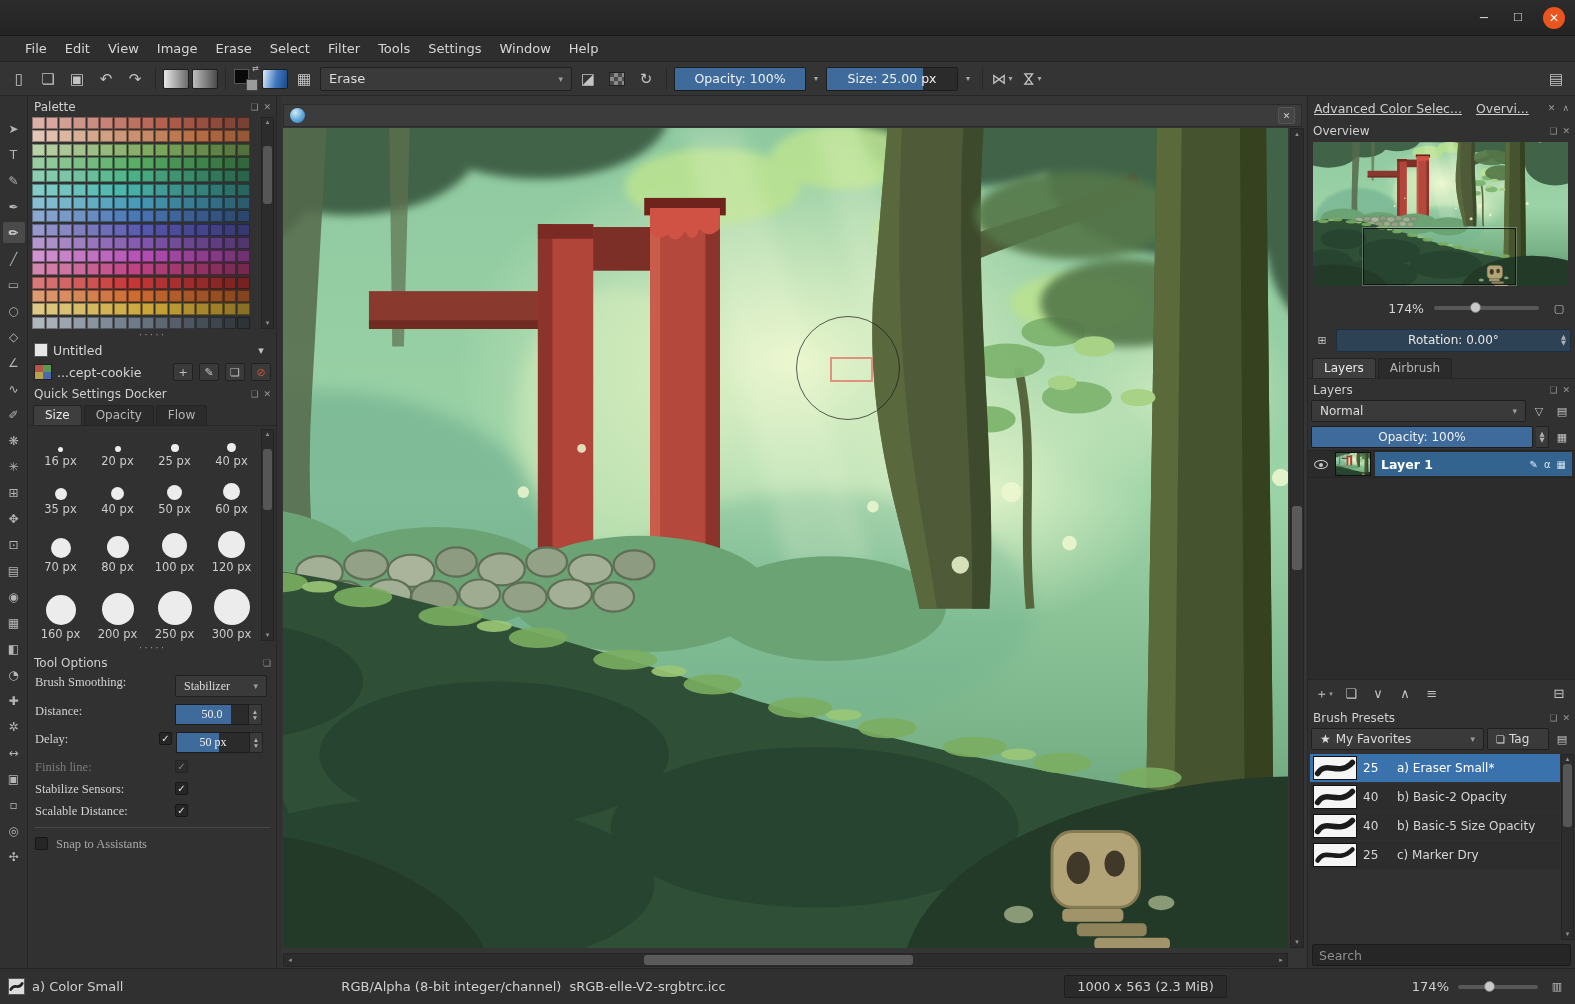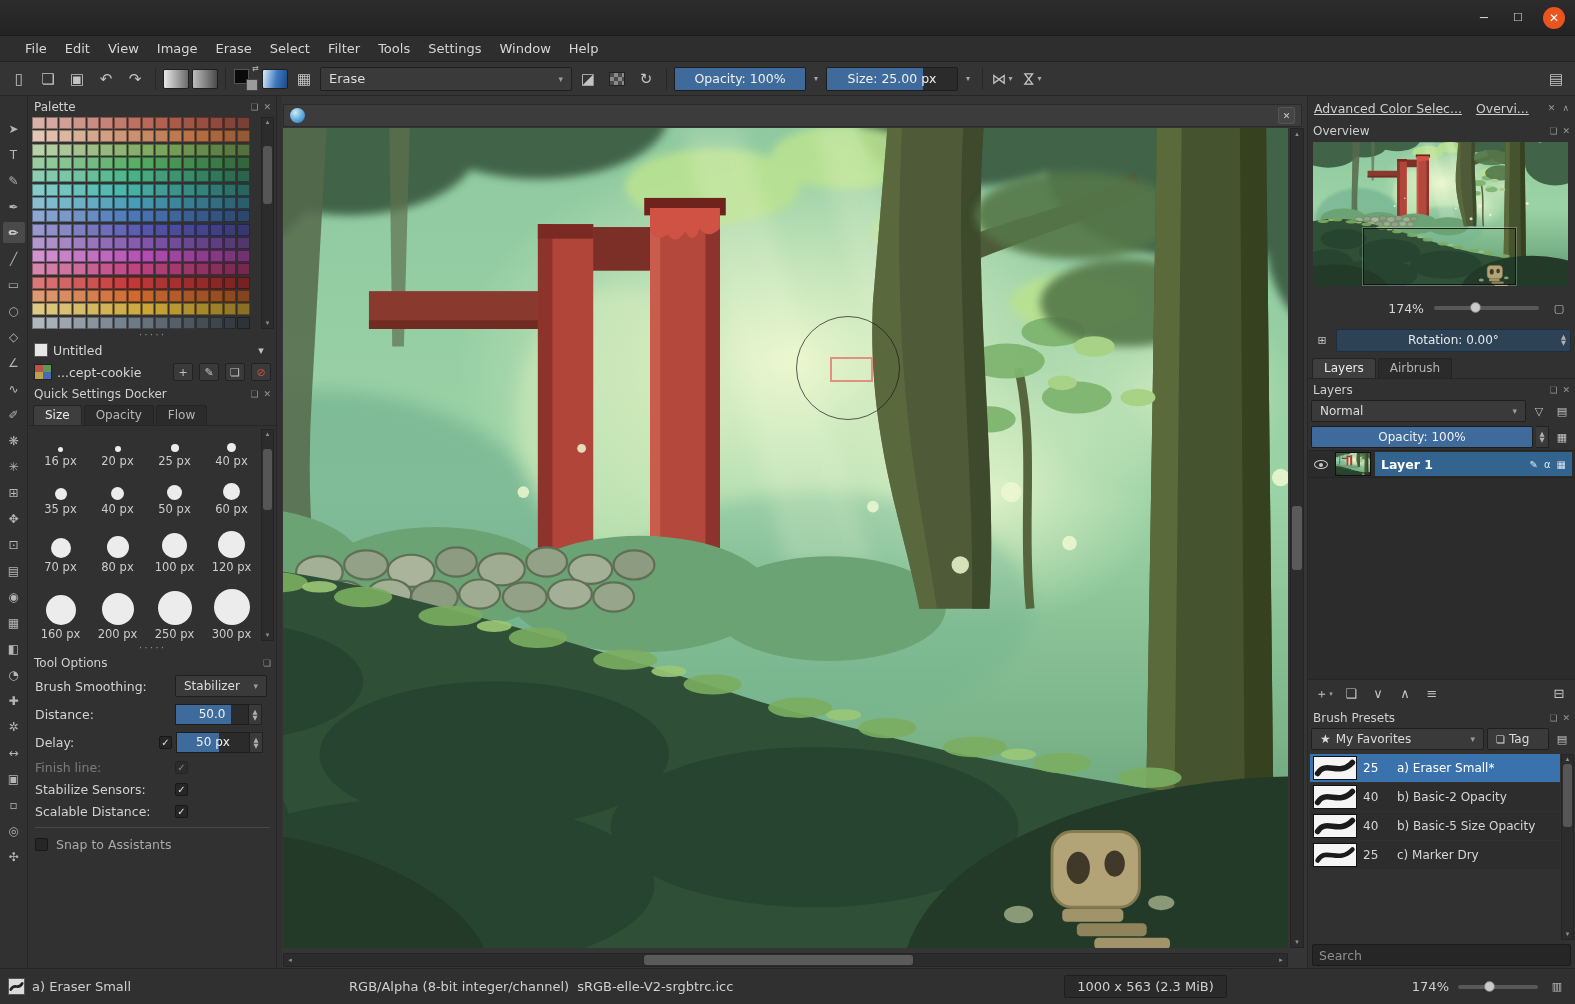--- a/index.html
+++ b/index.html
@@ -68,21 +68,21 @@
   .sq-btn { width:20px; height:18px; display:flex; align-items:center; justify-content:center; font-size:11px; color:#c0c0c0; background:#3a3a3a; border:1px solid #222; border-radius:2px; }
   .sq-btn.noframe { background:none; border:none; }
   .tabs-row { display:flex; align-items:flex-end; padding:0 4px; gap:2px; height:24px; flex:none; border-bottom:1px solid #262626; }
   .tab { padding:2px 11px 3px 11px; background:#2b2b2b; border:1px solid #232323; border-bottom:none; border-radius:3px 3px 0 0; font-size:12px; color:#b5b5b5; }
   .tab.active { background:#3e3e3e; color:#eaeaea; }
   #size-grid { flex:none; margin:3px 16px 0 3px; height:213px; display:grid; grid-template-columns:repeat(4,1fr); }
   .size-cell { display:flex; flex-direction:column; align-items:center; justify-content:flex-end; padding-bottom:1px; }
   .dot { background:#ececec; border-radius:50%; margin-bottom:3px; flex:none; }
   .size-label { font-size:11.5px; color:#cccccc; line-height:13px; }
   
-  .to-row { display:flex; align-items:center; padding:4px 6px 3px 6px; flex:none; }
+  .to-row { display:flex; align-items:flex-start; padding:4px 6px 3px 6px; flex:none;font-family:Liberation Serif, serif; }
   .to-label { width:140px; font-size:12.5px; color:#d2d2d2; flex:none; }
   .to-label.disabled, .cb.disabled { opacity:.45; }
   .cb { width:13px; height:13px; background:#262626; border:1px solid #171717; border-radius:2px; display:inline-flex; align-items:center; justify-content:center; font-size:10px; color:#e2e2e2; flex:none; }
   .cb.checked::after { content:"✓"; }
   .kspin { position:relative; width:74px; height:21px; background:#2b2b2b; border:1px solid #1d1d1d; overflow:hidden; font-size:12px; color:#f0f0f0; flex:none; }
   .kspin .fill { position:absolute; left:0; top:0; bottom:0; background:#3e6b9b; }
   .kspin .txt { position:relative; display:block; text-align:center; line-height:19px; }
   .spin-col { display:flex; flex-direction:column; width:13px; flex:none; background:#3a3a3a; border:1px solid #222; border-left:none; height:21px; justify-content:center; }
   .spin-col span { font-size:6.5px; line-height:6px; color:#b0b0b0; text-align:center; }
   .to-combo { width:92px; height:22px; flex:none; font-size:12px; }
@@ -1054,21 +1054,21 @@
     <input type="text" placeholder="Search" style="">
   </div>
 </div>
 
 <div id="statusbar">
   <span class="sb-chip">
     <svg viewBox="0 0 17 17">
         <path d="M2 12 C 6 4, 11 13, 15 5" fill="none" stroke="#222" stroke-width="3" stroke-linecap="round"></path>
       </svg>
   </span>
-  <span>a) Eraser Small</span>
+  <span>a) Color Small</span>
   <span class="sb-color">RGB/Alpha (8-bit integer/channel)</span>
   <span class="sb-profile">sRGB-elle-V2-srgbtrc.icc</span>
   <span class="sb-dims">1000 x 563 (2.3 MiB)</span>
   <span class="sb-zoom">
     <span>174%</span>
     <span class="hslider">
         <span class="knob" style="left:33%"></span>
       </span>
     <span class="sq-btn noframe">▥</span>
   </span>

